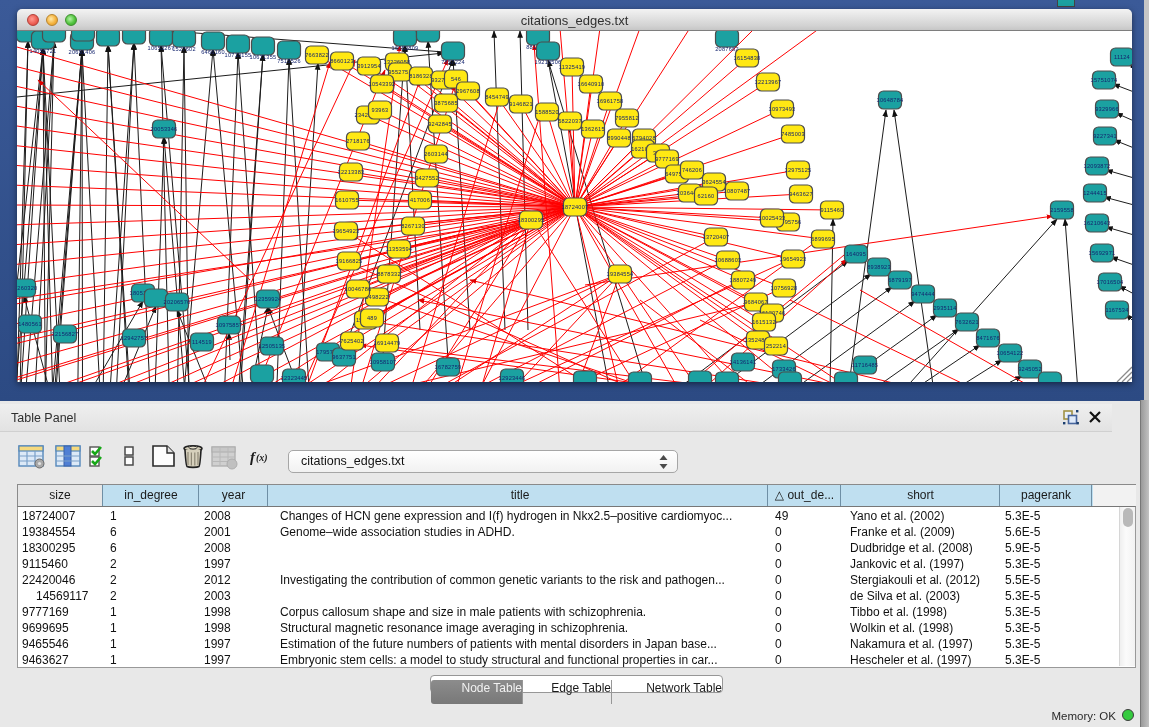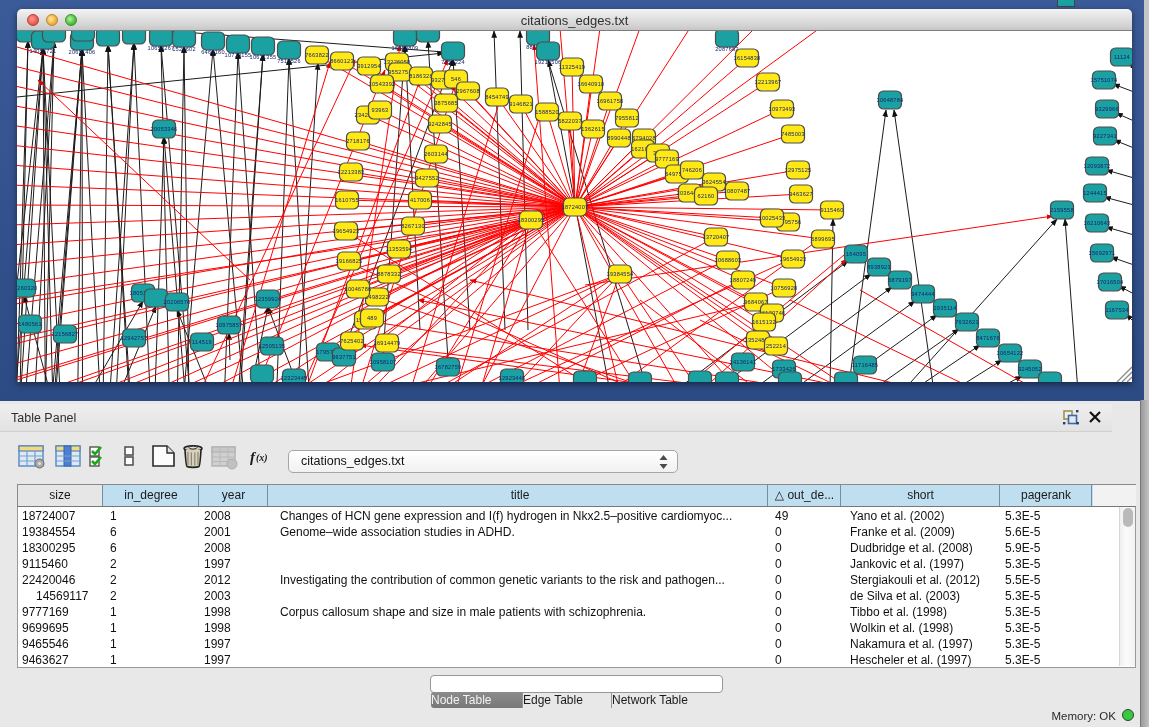--- a/index.html
+++ b/index.html
@@ -15,21 +15,21 @@
 #tools{position:absolute;left:0;top:31px;width:1140px;height:52px}
 #combo{position:absolute;left:288px;top:18px;width:390px;height:23px;background:linear-gradient(#fff,#f1f1f1);border:1px solid #a6a6a6;border-radius:5px;font-size:12.5px;color:#111;line-height:21px;padding-left:12px}
 #thead{position:absolute;left:17px;top:83px;width:1119px;height:23px;background:#bfdff0;border:1px solid #8a8a8a;border-bottom:1px solid #777}
 .hc{position:absolute;top:0;height:21px;border-right:1px solid #6f8fa5;font-size:12px;color:#1a1a1a;text-align:center;line-height:21px}
 #tbody{position:absolute;left:17px;top:106px;width:1119px;height:161px;background:#fff;border:1px solid #999;border-top:none}
 .trow{position:absolute;left:0;width:1149px;height:16px;font-size:12px;color:#111}
 .trow span{position:absolute;top:1px;white-space:nowrap}
 #vsb{position:absolute;left:1101px;top:0;width:16px;height:159px;background:linear-gradient(90deg,#efefef,#fbfbfb 40%,#f2f2f2);border-left:1px solid #d6d6d6}
 #vsb .th{position:absolute;left:2.5px;top:1px;width:10px;height:19px;background:#b9b9b9;border-radius:5px}
 #seg{position:absolute;left:430px;top:274px;width:293px;height:18px;border:1px solid #979797;border-radius:4px;background:#fff;font-size:12px}
-.sg{position:absolute;top:16px;height:16px;line-height:16px;text-align:left;color:#1a1a1a}
+.sg{position:absolute;top:4px;height:24px;line-height:16px;text-align:right;color:#1a1a1a}
 #mem{position:absolute;right:33px;top:309px;font-size:11.5px;color:#2a2a2a}
 #memdot{position:absolute;right:15px;top:308px;width:12px;height:12px;border-radius:50%;background:#35cb3f;border:1.5px solid #3d3d3d}
 #rstrip{position:absolute;left:1140px;top:400px;width:9px;height:327px;background:linear-gradient(90deg,#9a9a9a,#c2c2c2);border-left:1px solid #787878}
 #rstrip2{position:absolute;left:1144px;top:0;width:5px;height:400px;background:#c6c6c6}
 </style></head>
 <body>
 <div id="desk"></div>
 <div style="position:absolute;left:1057px;top:0;width:18px;height:7px;background:#1ba1a1;border:1px solid #444;border-top:none"></div>
 <div id="win">
   <div class="white">
@@ -712,36 +712,39 @@
       <span style="left:204px">1998</span>
       <span style="left:280px">Corpus callosum shape and size in male patients with schizophrenia.</span>
       <span style="left:775px">0</span>
       <span style="left:850px">Tibbo et al. (1998)</span>
       <span style="left:1005px">5.3E-5</span>
     </div>
     <div class="trow" style="top:219px">
       <span style="left:22px">9699695</span>
       <span style="left:110px">1</span>
       <span style="left:204px">1998</span>
+      <span style="left:280px">Structural magnetic resonance image averaging in schizophrenia.</span>
       <span style="left:775px">0</span>
       <span style="left:850px">Wolkin et al. (1998)</span>
       <span style="left:1005px">5.3E-5</span>
     </div>
     <div class="trow" style="top:235px">
       <span style="left:22px">9465546</span>
       <span style="left:110px">1</span>
       <span style="left:204px">1997</span>
+      <span style="left:280px">Estimation of the future numbers of patients with mental disorders in Japan base...</span>
       <span style="left:775px">0</span>
       <span style="left:850px">Nakamura et al. (1997)</span>
       <span style="left:1005px">5.3E-5</span>
     </div>
     <div class="trow" style="top:251px">
       <span style="left:22px">9463627</span>
       <span style="left:110px">1</span>
       <span style="left:204px">1997</span>
+      <span style="left:280px">Embryonic stem cells: a model to study structural and functional properties in car...</span>
       <span style="left:775px">0</span>
       <span style="left:850px">Hescheler et al. (1997)</span>
       <span style="left:1005px">5.3E-5</span>
     </div>
   <div id="seg">
     <div class="sg" style="left:0;width:91px;background:linear-gradient(#8c8c8c,#787878);color:#f2f2f2;border-radius:3px 0 0 3px">Node Table</div>
     <div class="sg" style="left:91px;width:89px;border-left:1px solid #979797">Edge Table</div>
     <div class="sg" style="left:180px;width:111px;border-left:1px solid #979797">Network Table</div>
   </div>
   <div id="mem">Memory: OK</div>

